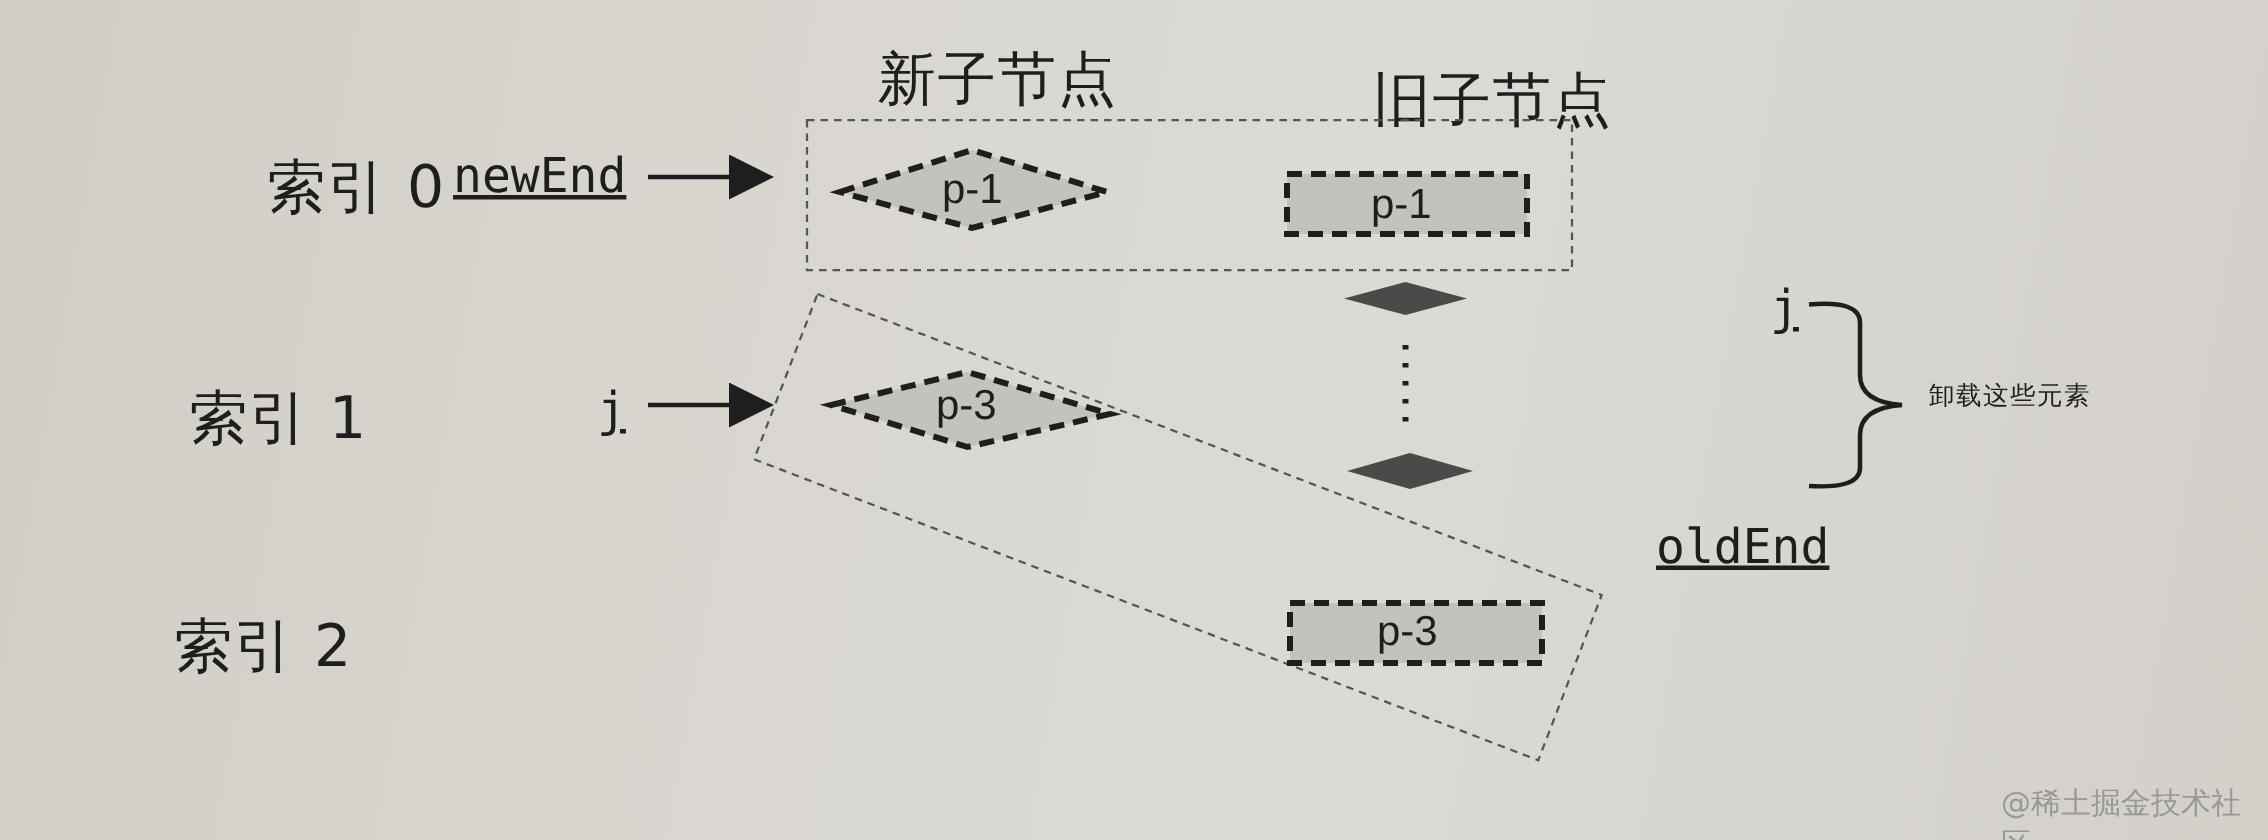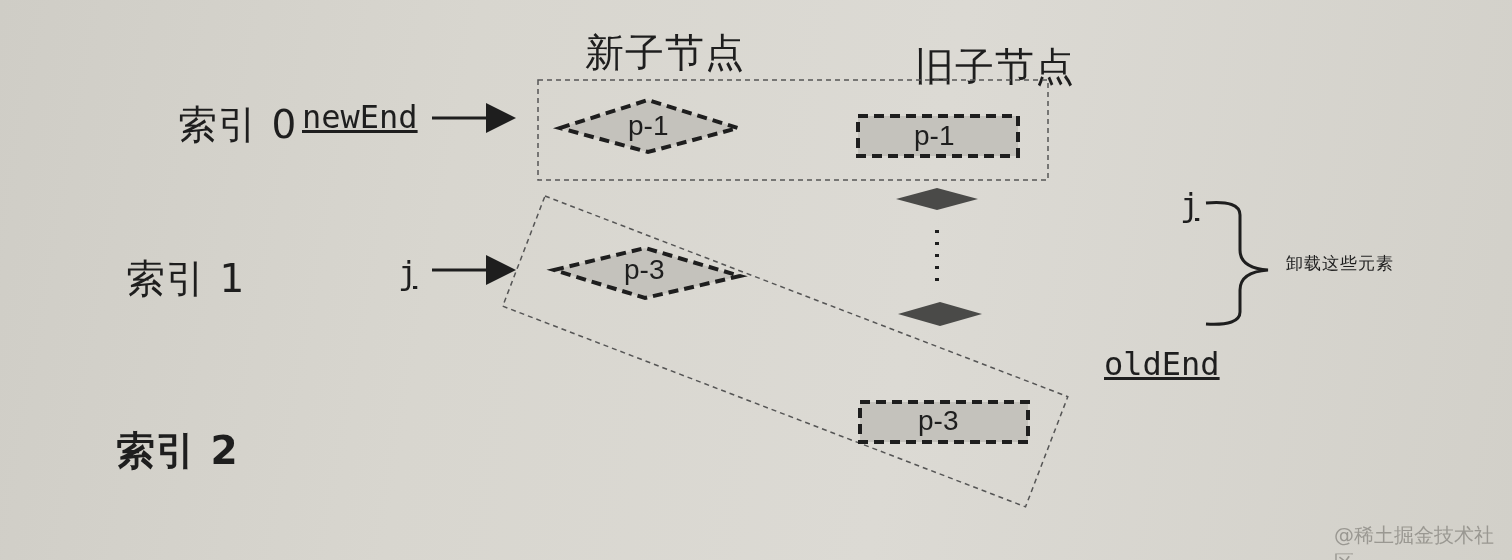--- a/index.html
+++ b/index.html
@@ -16,21 +16,21 @@
   .watermark { color:#9a9892; font-size:20px; font-family:"DejaVu Sans", sans-serif; }
 </style>
 </head>
 <body>
 
 <div class="abs cn" style="left:585px;top:26px;">新子节点</div>
 <div class="abs cn" style="left:880px;top:40px;margin-left:35px;">旧子节点</div>
 
 <div class="abs cn" style="left:134px;top:98px;margin-left:44px;">索引 0</div>
 <div class="abs cn" style="left:126px;top:252px;">索引 1</div>
-<div class="abs cn" style="left:116px;top:424px;font-weight:bold;">索引 2</div>
+<div class="abs cn" style="left:116px;top:404px;">索引 2</div>
 
 <div class="abs mono" style="left:302px;top:98px;">newEnd</div>
 <div class="abs mono" style="left:398px;top:254px;">j</div>
 
 <svg class="diagram" width="1512" height="560" viewBox="0 0 1512 560">
   <defs>
     <marker id="arrowhead" markerWidth="10" markerHeight="10" refX="8" refY="5" orient="auto">
       <path d="M0,0 L10,5 L0,10 z" fill="#1e1e1e"></path>
     </marker>
   </defs>

